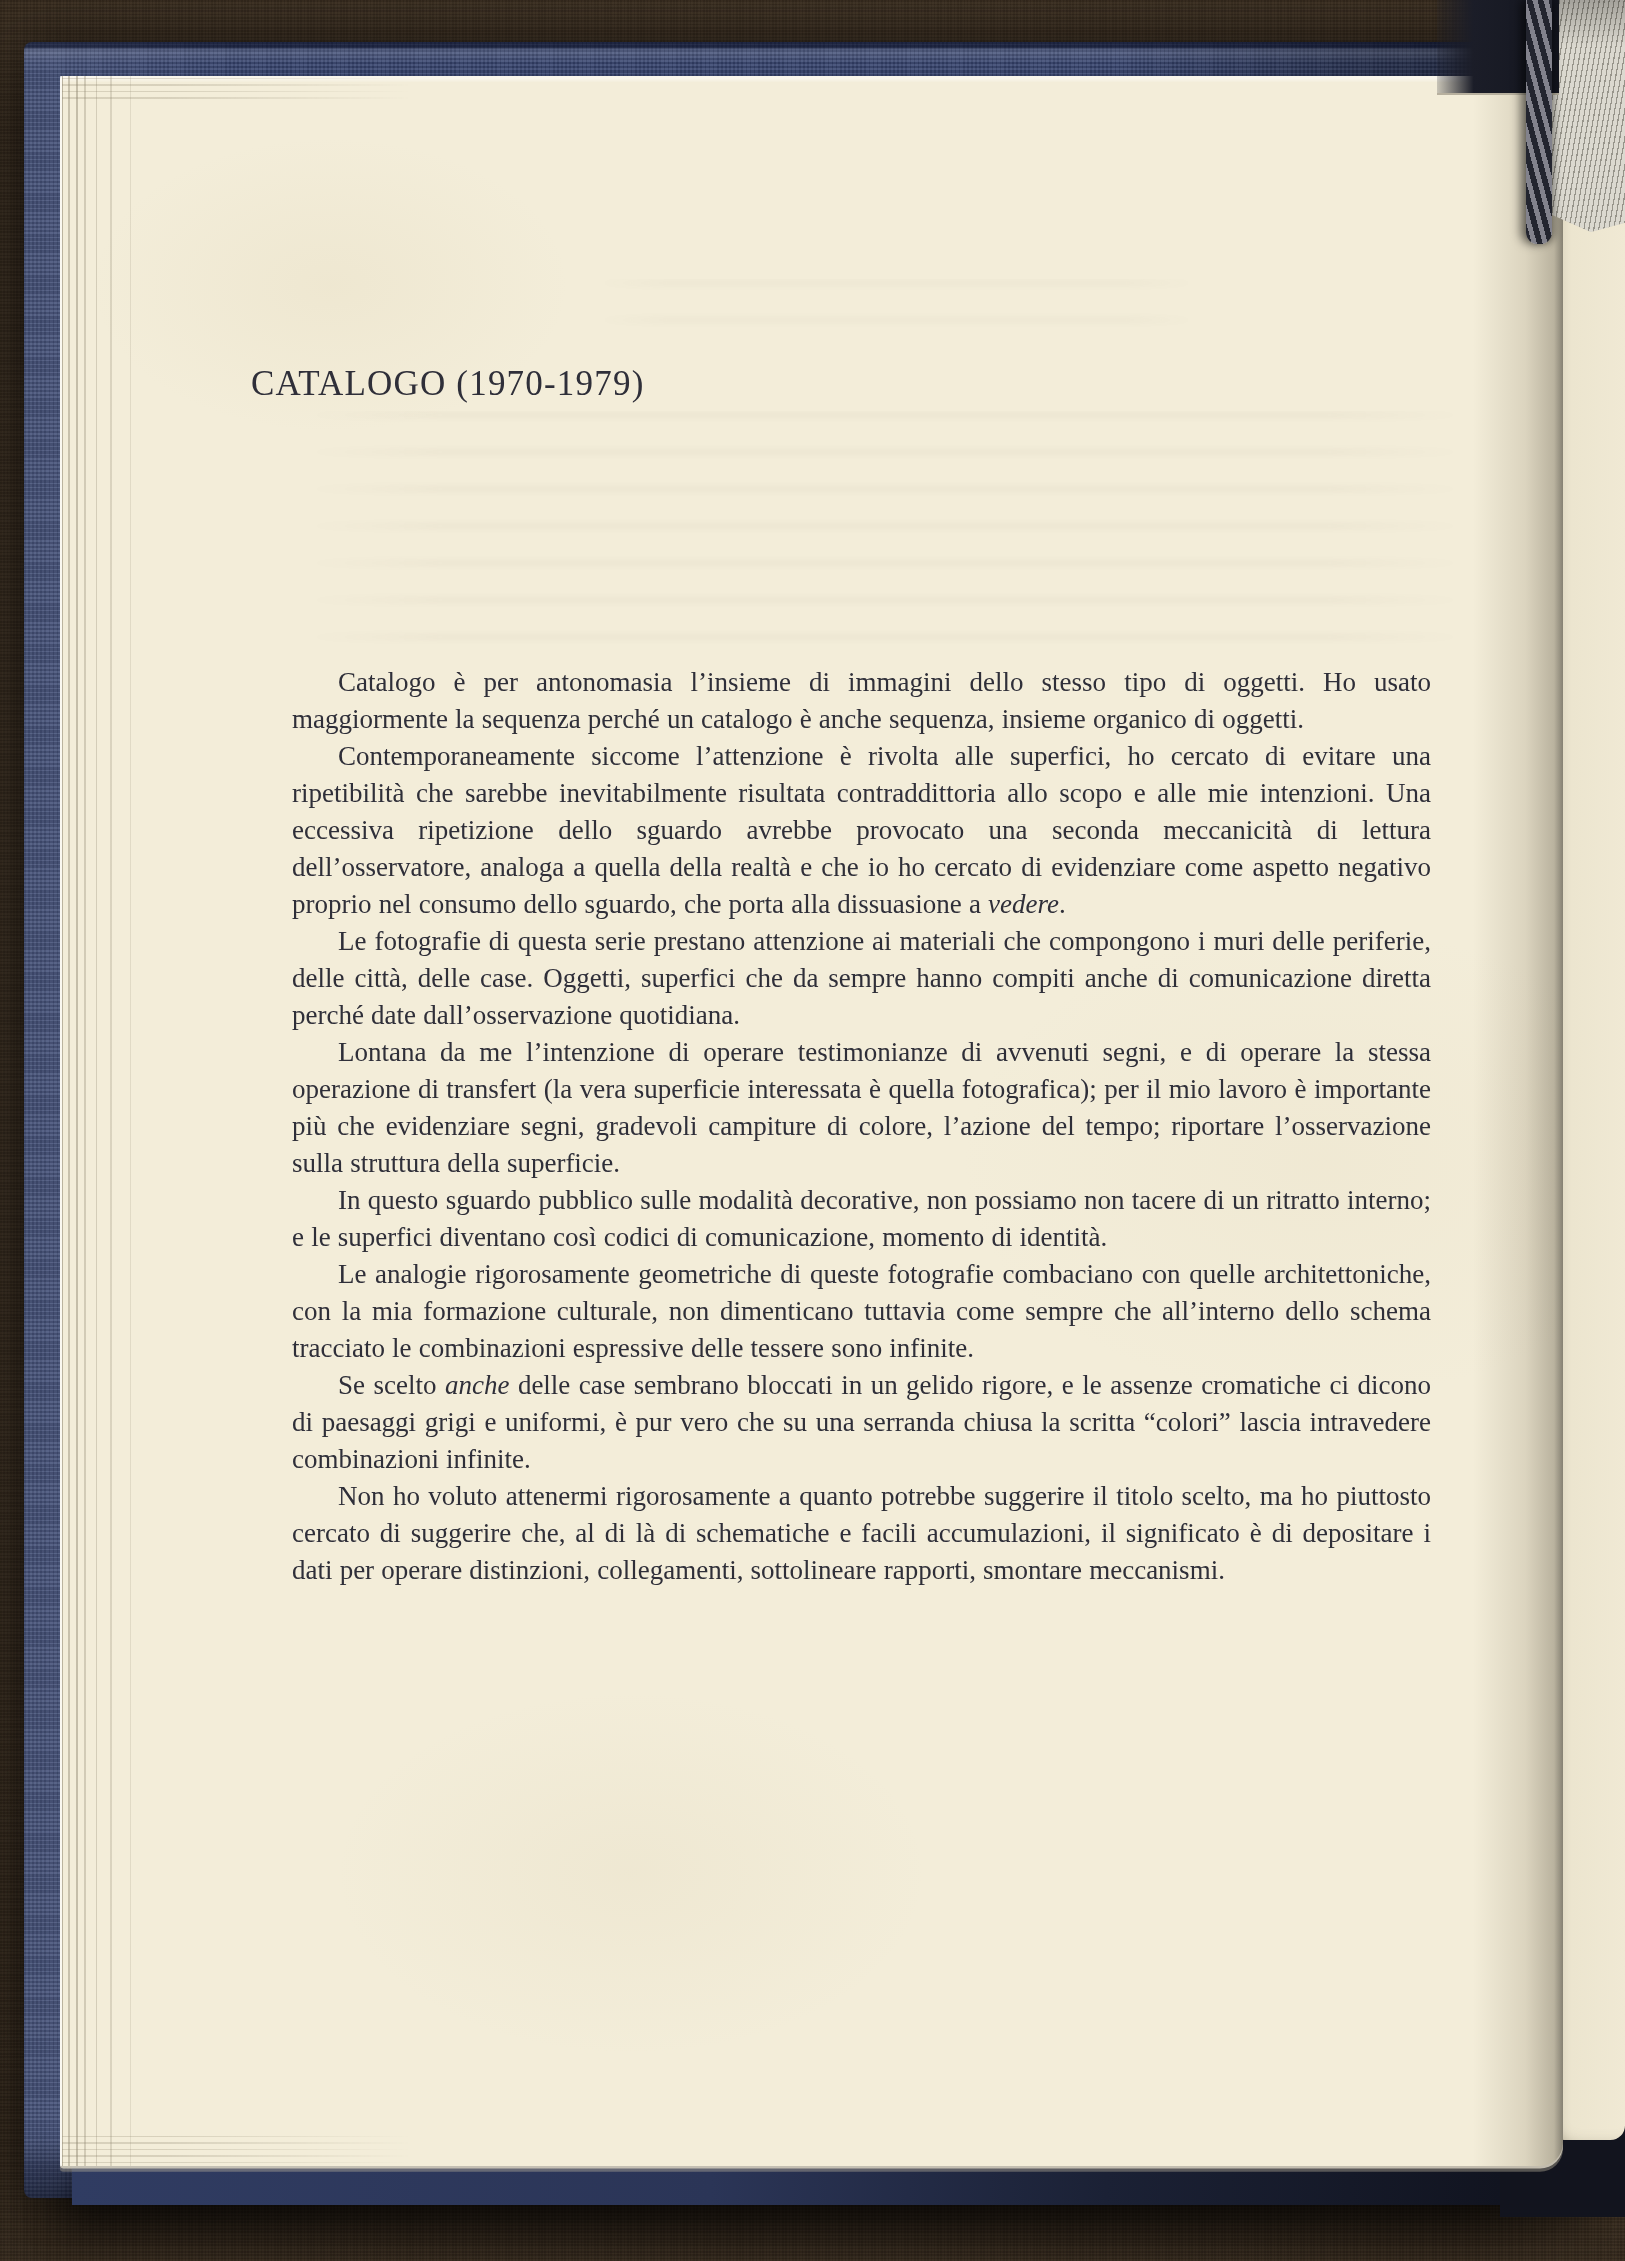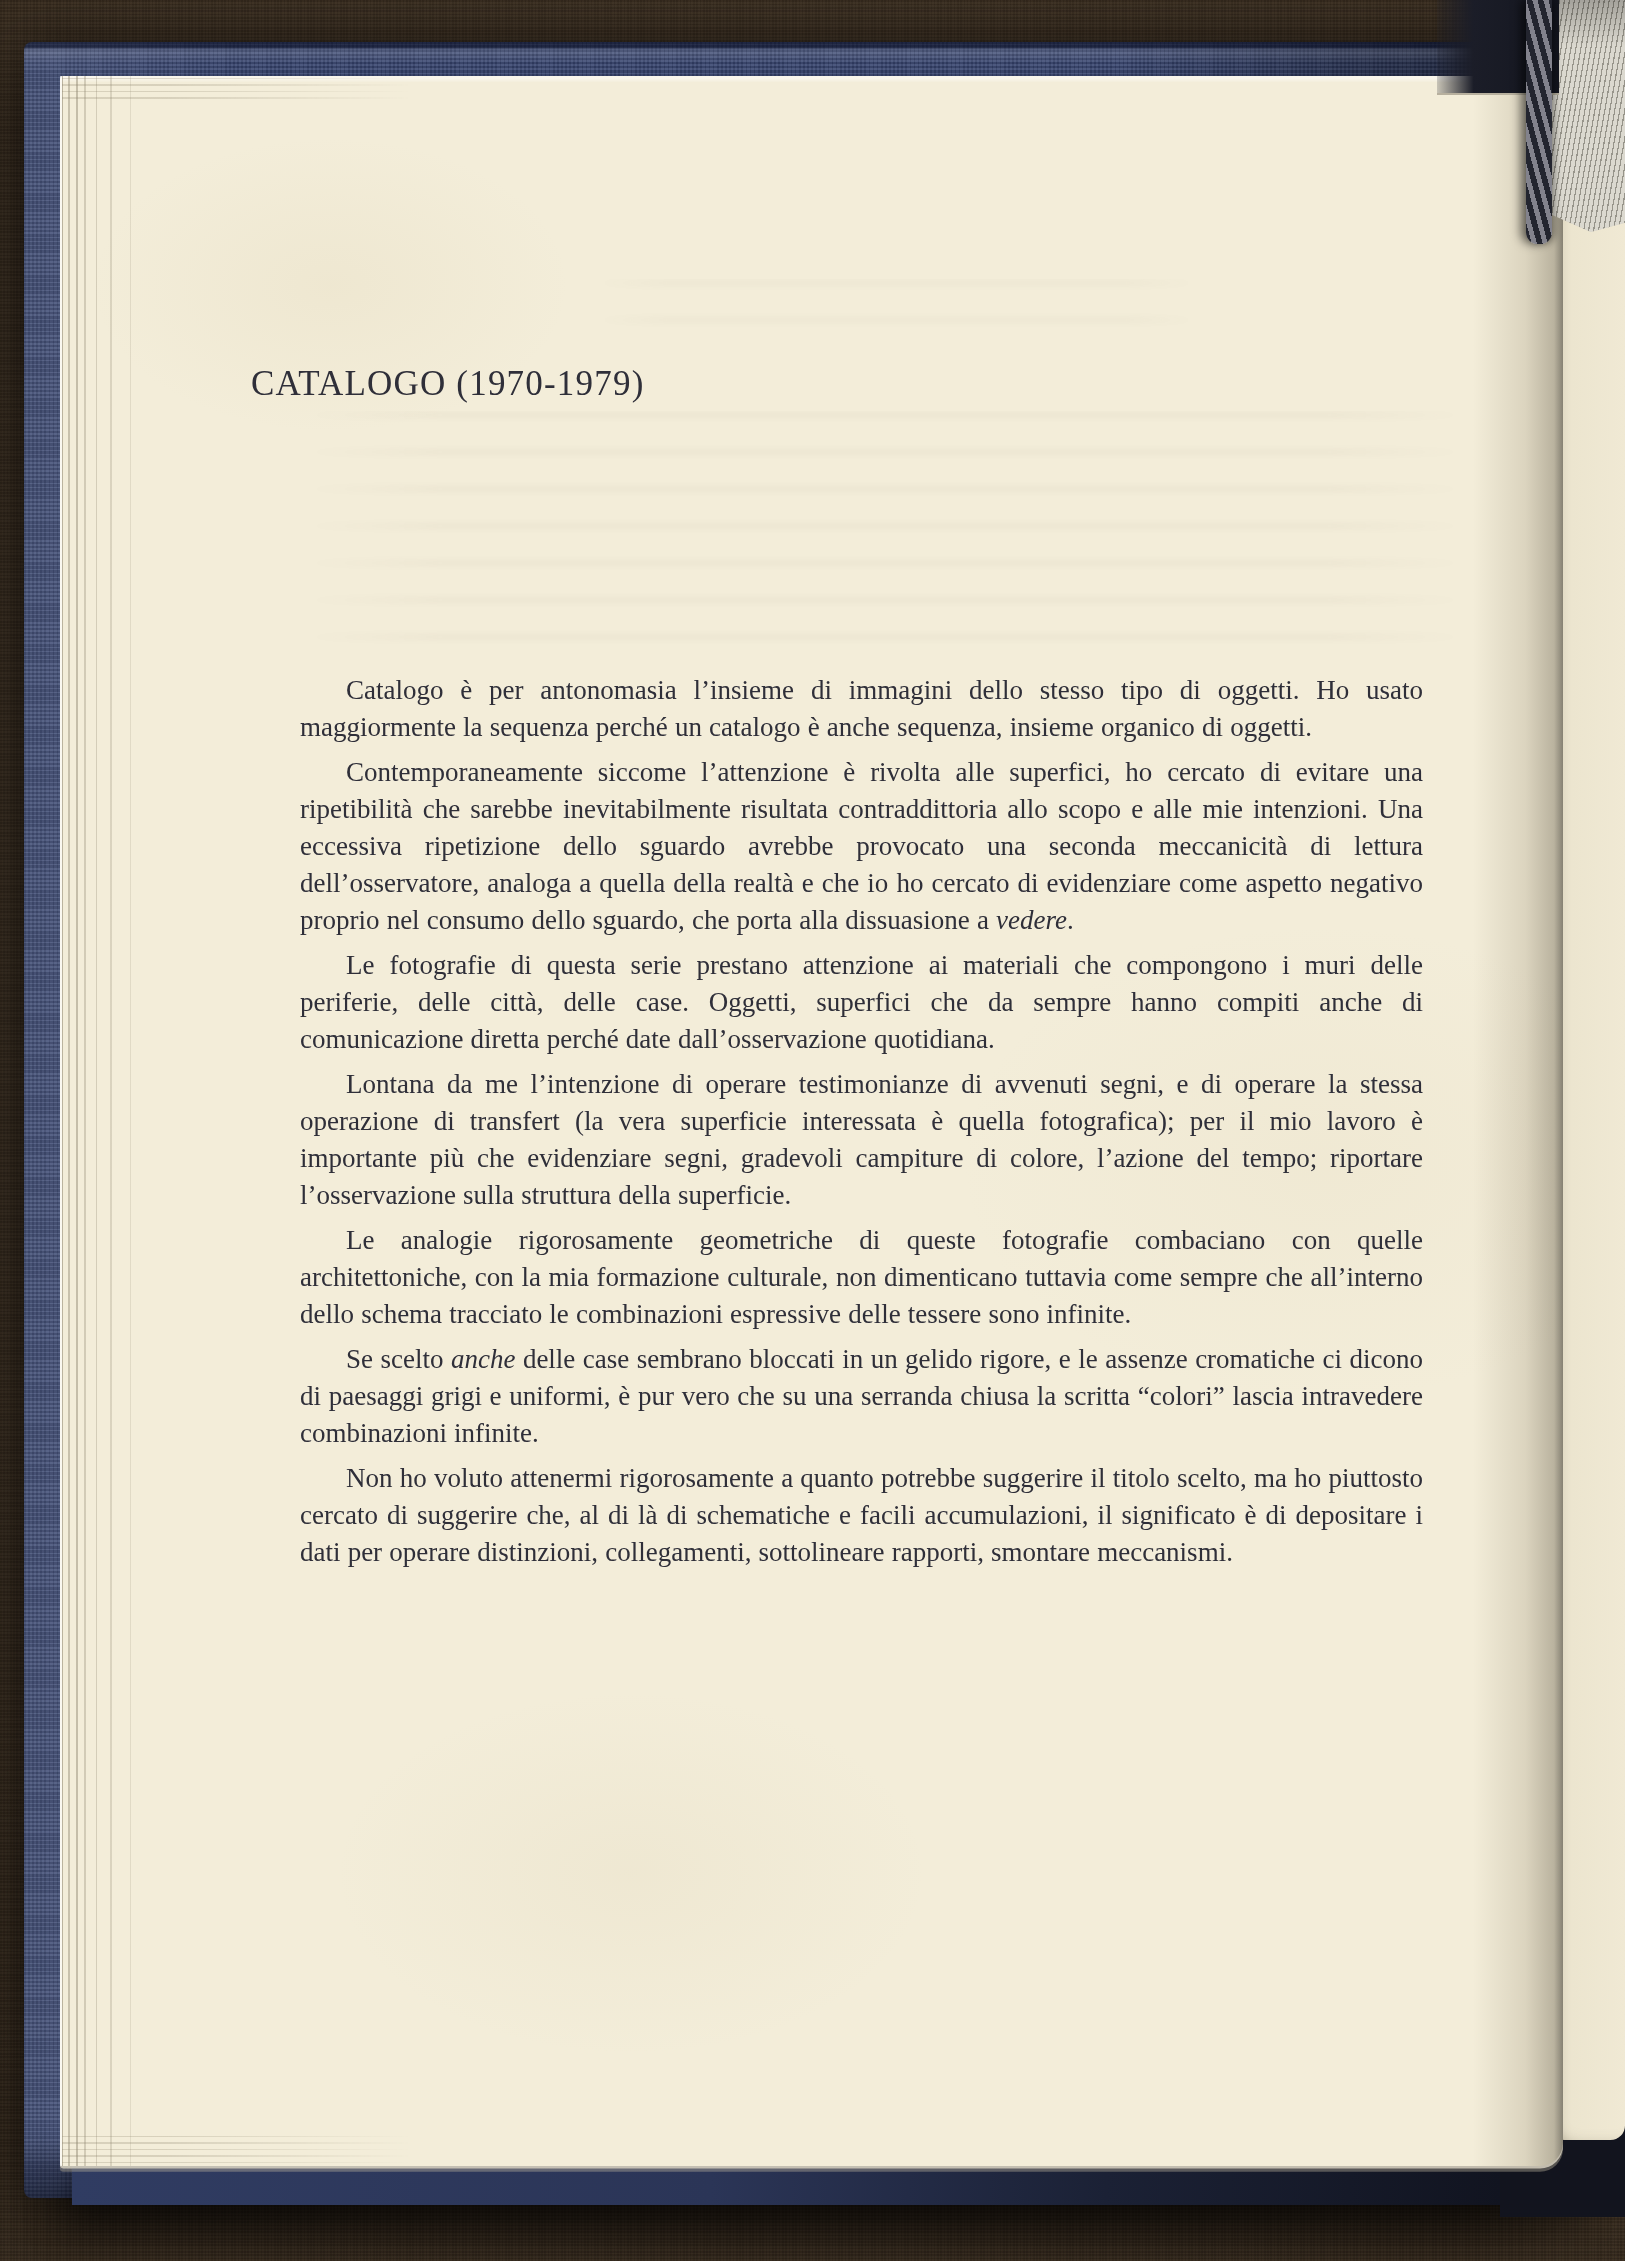--- a/index.html
+++ b/index.html
@@ -106,21 +106,21 @@
   .ghost.g2{left:244px;top:335px;width:1162px;height:248px;opacity:.28;}
 
   
   .column{position:absolute;left:232px;top:0;width:1139px;height:100%;color:#2f2f39;}
   .title{position:absolute;top:286px;width:100%;text-align:left;
     font-size:35px;line-height:1.25;letter-spacing:1.2px;
     transform:translateX(-41px);white-space:nowrap;}
   .bodytext{position:absolute;top:588px;width:100%;
     font-size:27px;line-height:37px;text-align:justify;
     hyphens:auto;-webkit-hyphens:auto;word-spacing:0.4px;}
-  .bodytext p{margin:8px;text-indent:46px;}
+  .bodytext p{margin:0;text-indent:46px;}
 </style>
 </head>
 <body>
 
 <div class="scene">
   <div class="backdrop"></div>
 
   <div class="cover"></div>
   <div class="bottom-band"></div>
   <div class="bottom-dark-right"></div>
@@ -135,20 +135,21 @@
     <div class="ghost g1"></div>
     <div class="ghost g2"></div>
 
     <div class="column">
       <div class="title">CATALOGO (1970-1979)</div>
       <div class="bodytext">
           <p><span>Catalogo è per antonomasia l’insieme di immagini dello stesso tipo di oggetti. Ho usato maggiormente la sequenza perché un catalogo è anche sequenza, insieme organico di oggetti.</span></p>
           <p><span>Contemporaneamente siccome l’attenzione è rivolta alle superfici, ho cercato di evitare una ripetibilità che sarebbe inevitabilmente risultata contraddittoria allo scopo e alle mie intenzioni. Una eccessiva ripetizione dello sguardo avrebbe provocato una seconda meccanicità di lettura dell’osservatore, analoga a quella della realtà e che io ho cercato di evidenziare come aspetto negativo proprio nel consumo dello sguardo, che porta alla dissuasione a </span><i>vedere</i><span>.</span></p>
           <p><span>Le fotografie di questa serie prestano attenzione ai materiali che compongono i muri delle periferie, delle città, delle case. Oggetti, superfici che da sempre hanno compiti anche di comunicazione diretta perché date dall’osservazione quotidiana.</span></p>
           <p><span>Lontana da me l’intenzione di operare testimonianze di avvenuti segni, e di operare la stessa operazione di transfert (la vera superficie interessata è quella fotografica); per il mio lavoro è importante più che evidenziare segni, gradevoli campiture di colore, l’azione del tempo; riportare l’osservazione sulla struttura della superficie.</span></p>
+          <p><span>In questo sguardo pubblico sulle modalità decorative, non possiamo non tacere di un ritratto interno; e le superfici diventano così codici di comunicazione, momento di identità.</span></p>
           <p><span>Le analogie rigorosamente geometriche di queste fotografie combaciano con quelle architettoniche, con la mia formazione culturale, non dimenticano tuttavia come sempre che all’interno dello schema tracciato le combinazioni espressive delle tessere sono infinite.</span></p>
           <p><span>Se scelto </span><i>anche</i><span> delle case sembrano bloccati in un gelido rigore, e le assenze cromatiche ci dicono di paesaggi grigi e uniformi, è pur vero che su una serranda chiusa la scritta “colori” lascia intravedere combinazioni infinite.</span></p>
           <p><span>Non ho voluto attenermi rigorosamente a quanto potrebbe suggerire il titolo scelto, ma ho piuttosto cercato di suggerire che, al di là di schematiche e facili accumulazioni, il significato è di depositare i dati per operare distinzioni, collegamenti, sottolineare rapporti, smontare meccanismi.</span></p>
         </div>
     </div>
   </div>
 
   <div class="closed-pages"></div>
   <div class="gutter-top"></div>
   <div class="headband"></div>

